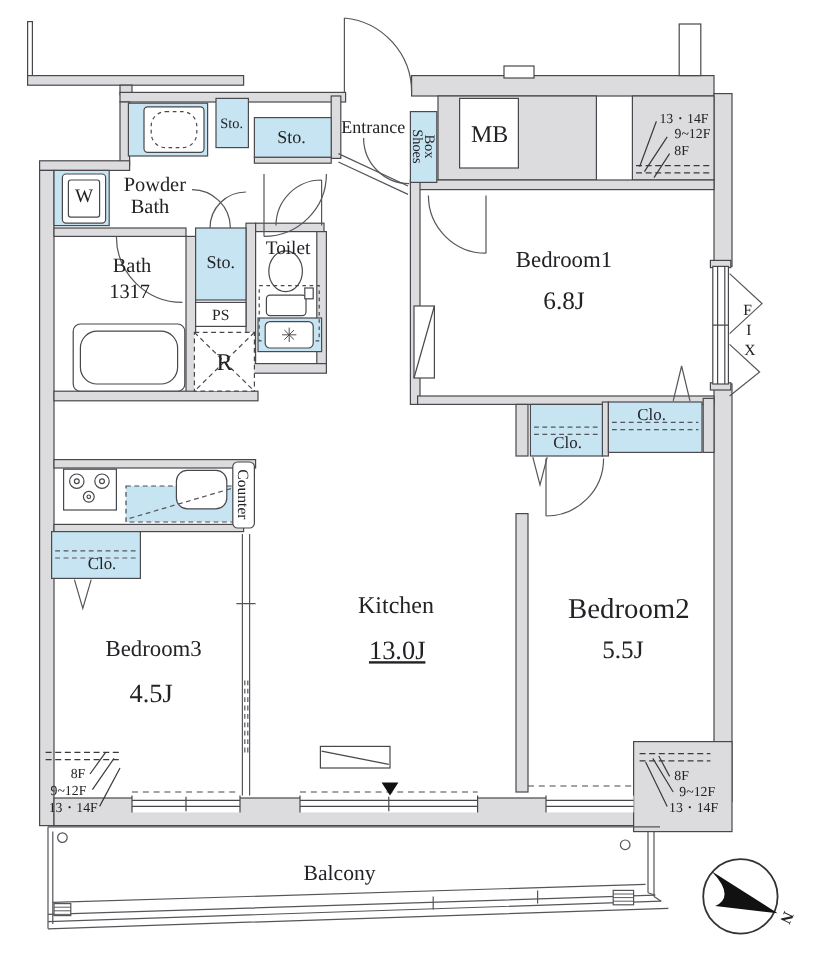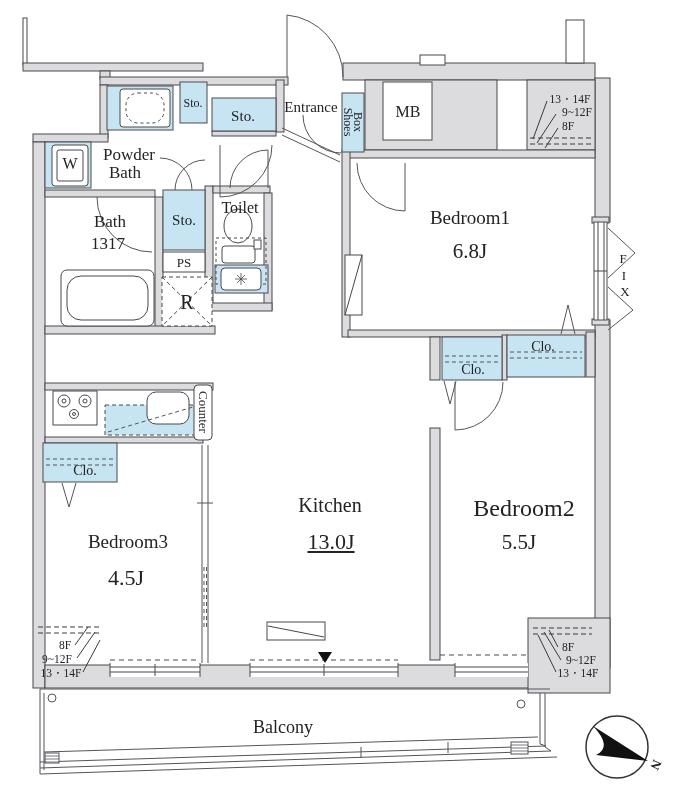--- a/index.html
+++ b/index.html
@@ -170,21 +170,21 @@
     </g>
   </g>
 </svg>
 
   <div class="lbl" style="left:129px;top:154px;font-size:17px;">Powder</div>
   <div class="lbl" style="left:125px;top:172px;font-size:17px;">Bath</div>
   <div class="lbl" style="left:110px;top:221px;font-size:17px;">Bath</div>
   <div class="lbl" style="left:108px;top:243px;font-size:17px;">1317</div>
   <div class="lbl" style="left:240px;top:208px;font-size:16px;">Toilet</div>
   <div class="lbl" style="left:311px;top:107px;font-size:15px;text-align:center;">Entrance</div>
-  <div class="lbl" style="left:408px;top:112px;font-size:16px;">MB</div>
+  <div class="lbl" style="left:408px;top:112px;font-size:20px;">MB</div>
   <div class="lbl" style="left:193px;top:103px;font-size:12px;">Sto.</div>
   <div class="lbl" style="left:243px;top:116px;font-size:15px;">Sto.</div>
   <div class="lbl" style="left:184px;top:220px;font-size:15px;">Sto.</div>
   <div class="lbl rot90" style="left:348px;top:122px;font-size:12px;">Shoes</div>
   <div class="lbl rot90" style="left:358px;top:122px;font-size:12px;">Box</div>
   <div class="lbl" style="left:184px;top:262px;font-size:13px;">PS</div>
   <div class="lbl" style="left:187px;top:302px;font-size:20px;">R</div>
   <div class="lbl" style="left:70px;top:164px;font-size:16px;">W</div>
   <div class="lbl rot90" style="left:203px;top:412px;font-size:13px;">Counter</div>
   <div class="lbl" style="left:85px;top:471px;font-size:14px;">Clo.</div>

